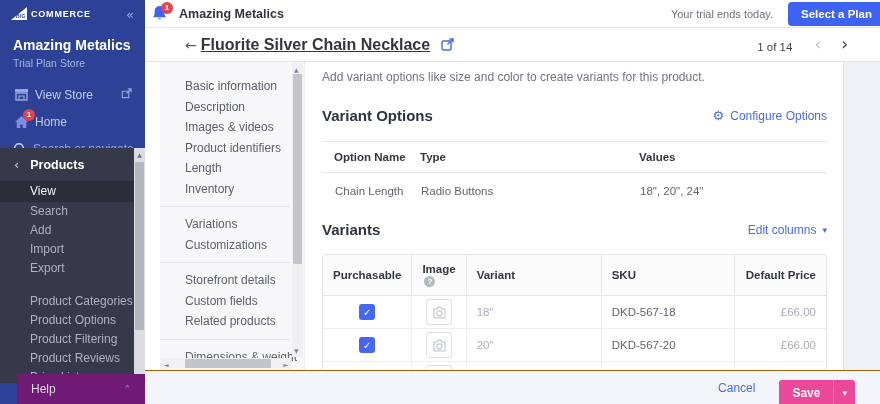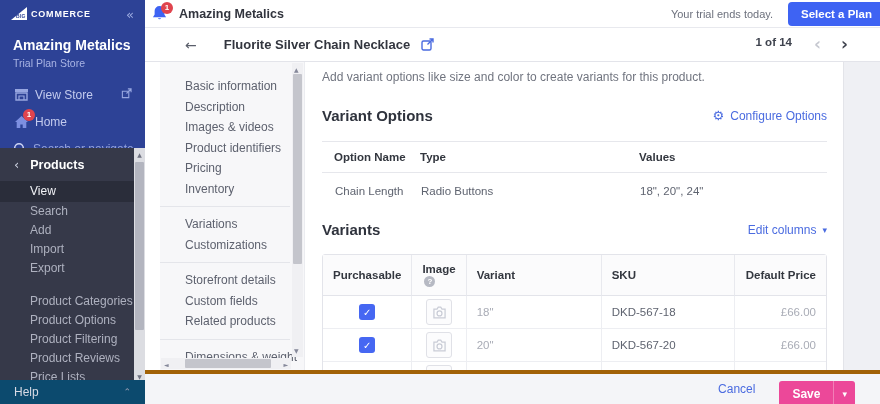--- a/index.html
+++ b/index.html
@@ -38,41 +38,41 @@
   .products-header { display:flex; align-items:center; gap:11px; height:33px; padding:0 14px;
     color:#fff; font-size:12.5px; font-weight:bold; cursor:pointer; }
   .products-header .chev { color:#cfd3e2; font-size:13px; font-weight:normal; }
   .p-item { height:19px; line-height:19px; padding-left:30px; font-size:12px; color:#aeb1bf;
     cursor:pointer; white-space:nowrap; }
   .p-item.active { background:#2a2d3a; color:#f2f3f7; height:21px; line-height:21px; }
   .p-gap { height:14px; }
   .panel-scroll { position:absolute; top:0; right:0; bottom:0; width:11px; background:#dcdde2; }
   .panel-scroll .arr { position:absolute; left:0; width:11px; text-align:center; font-size:6px; color:#6f7280; }
   .panel-thumb { position:absolute; left:1px; width:9px; background:#b3b5bf; border-radius:1px; }
-  .help-bar { position:absolute; left:0; right:0; bottom:0; height:24px; background:#0c4a6e;
+  .help-bar { position:absolute; left:17px; right:0; bottom:0; height:30px; background:#701a75;
     display:flex; align-items:center; padding:0 14px; color:#d9dbe5; font-size:12px; cursor:pointer; }
   .help-bar .chevup { margin-left:auto; color:#9da0b5; font-size:9px; }
 
   
   .topbar { position:absolute; left:145px; right:0; top:0; height:28px; background:#fff;
     border-bottom:1px solid #e8e9ee; display:flex; align-items:center; padding-left:7px; z-index:2; }
   .bell-wrap { position:relative; width:17px; height:17px; cursor:pointer; }
   .topbar-title { margin-left:10px; font-size:12.5px; font-weight:bold; color:#32353e; }
   .trial-text { margin-left:auto; font-size:11px; color:#6d717d; margin-right:15px; }
   .select-plan { background:#3e63f3; color:#fff; font-size:11.5px; font-weight:bold; border:none;
     border-radius:4px; padding:6px 14px 6px 13px; margin-right:-6px; cursor:pointer;
     font-family:"Liberation Sans",sans-serif; white-space:nowrap; }
 
   
   .prod-header { position:absolute; left:145px; right:0; top:28px; height:34px; background:#fff;
     border-bottom:1px solid #e3e4ea; display:flex; align-items:center; z-index:2; }
   .back-arrow { margin-left:40px; color:#5a5e6a; font-size:14px; cursor:pointer; }
-  .prod-title { margin-left:27px; font-size:13px; font-weight:bold; color:#33363f; }
+  .prod-title { margin-left:4px; font-size:16px; font-weight:bold; color:#33363f;text-decoration:underline; }
   .ext-link { margin-left:11px; cursor:pointer; display:flex; }
-  .pager { margin-left:auto; display:flex; align-items:flex-start; padding-right:26px;font-weight:bold; }
+  .pager { margin-left:auto; display:flex; align-items:flex-end; padding-right:26px; }
   .pager-text { font-size:11.5px; color:#3f434e; margin-right:16px; }
   .pager-chev { font-size:17px; line-height:1; cursor:pointer; padding:0 6px; }
   .pager-chev.prev { color:#c6c8d0; margin-right:8px; }
   .pager-chev.next { color:#3f434e; }
 
   
   .gutter-left { position:absolute; left:145px; top:62px; width:15px; bottom:34px; background:#fff; }
   .subnav { position:absolute; left:160px; top:62px; width:145px; bottom:34px;
     background:#f7f7f9; border-right:1px solid #ebecf0; overflow:hidden; }
   .subnav-list { padding:14px 0 0 25px; }
@@ -119,21 +119,21 @@
   .sku-text { color:#5f6470; }
   .checkbox { width:16px; height:16px; background:#4667f2; border-radius:3px; display:inline-flex;
     align-items:center; justify-content:center; color:#fff; font-size:10px; cursor:pointer; }
   .camera-box { width:26px; height:26px; border:1px solid #e0e1e7; background:#fcfcfd; border-radius:3px;
     display:inline-flex; align-items:center; justify-content:center; cursor:pointer; }
   .help-circle { display:inline-block; width:11px; height:11px; border-radius:50%; background:#b6b9c3;
     color:#fff; font-size:8px; font-weight:bold; line-height:11px; text-align:center; vertical-align:1px; margin-left:2px; cursor:pointer; }
 
   
   .footer { position:absolute; left:145px; right:0; bottom:0; height:34px; background:#f4f5f8;
-    border-top:4px solid #a16207; display:flex; align-items:center; justify-content:flex-end; padding-right:25px; }
+    border-top:1px solid #a16207; display:flex; align-items:center; justify-content:flex-end; padding-right:25px; }
   .cancel-link { color:#4a6be0; font-size:12px; margin-right:24px; cursor:pointer; }
   .save-btn { display:flex; align-items:stretch; background:#ec4899; border-radius:3px; overflow:hidden; cursor:pointer;margin-top:10px; }
   .save-main { color:#fff; font-size:12px; font-weight:bold; padding:6px 13px; }
   .save-split { border-left:1px solid rgba(255,255,255,.3); display:flex; align-items:center; padding:0 8px; color:#fff; }
 </style>
 </head>
 <body>
 
 <div class="app">
 
@@ -246,21 +246,21 @@
   </div>
 
   <div class="gutter-left"></div>
 
   <nav class="subnav">
     <div class="subnav-list">
       <div class="subnav-item">Basic information</div>
       <div class="subnav-item">Description</div>
       <div class="subnav-item">Images &amp; videos</div>
       <div class="subnav-item">Product identifiers</div>
-      <div class="subnav-item">Pricing</div>
+      <div class="subnav-item">Length</div>
       <div class="subnav-item">Inventory</div>
       <div class="subnav-div"></div>
       <div class="subnav-item">Variations</div>
       <div class="subnav-item">Customizations</div>
       <div class="subnav-div"></div>
       <div class="subnav-item">Storefront details</div>
       <div class="subnav-item">Custom fields</div>
       <div class="subnav-item">Related products</div>
       <div class="subnav-div"></div>
       <div class="subnav-item">Dimensions &amp; weight</div>

